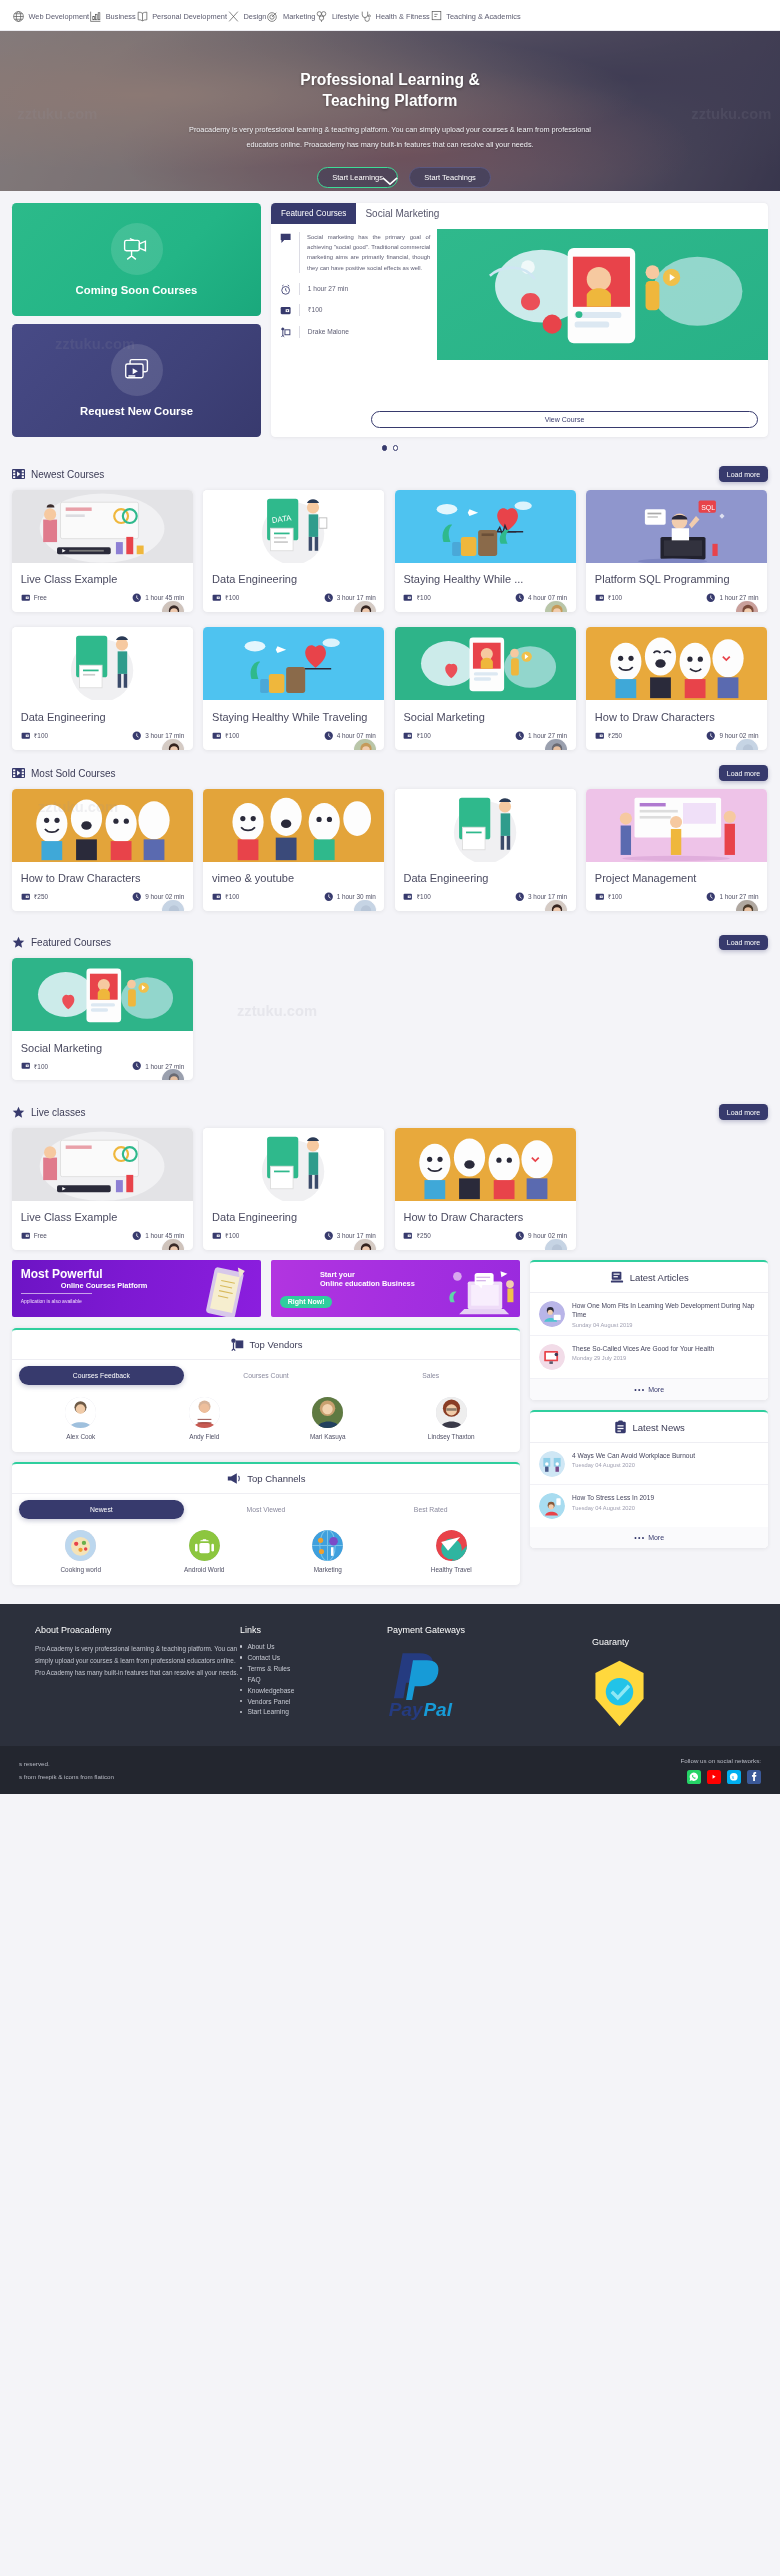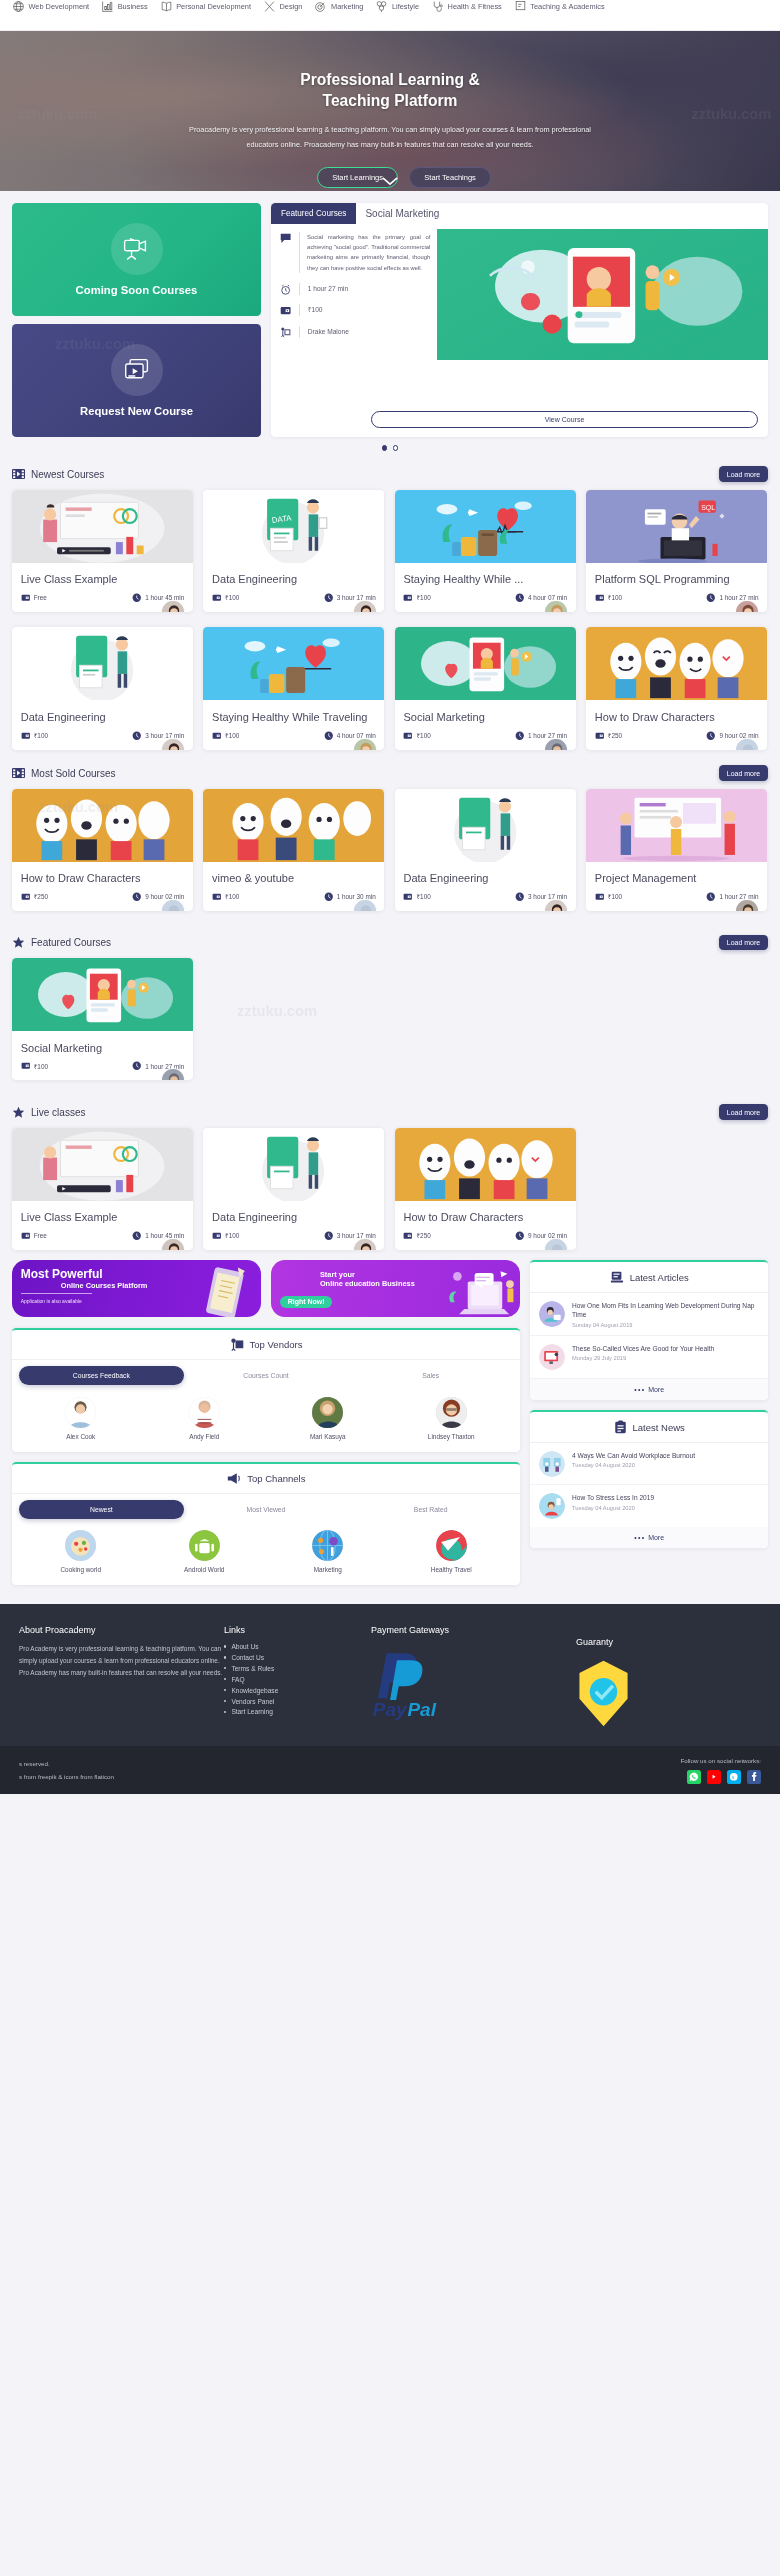--- a/index.html
+++ b/index.html
@@ -9,23 +9,23 @@
     font-family: "Liberation Sans", sans-serif;
     color: #3a3a50;
   }
   body { width: 780px; overflow-x: hidden; }
 
   
   .topnav {
     background: #fff;
     height: 31px;
     display: flex;
-    align-items: flex-start;
-    gap: 12px;
-    padding: 0 12px;
+    align-items: flex-end;
+    gap: 0;
+    padding: 7px 12px;
     border-bottom: 0.9px solid #ececf1;
   }
   .topnav-item { display: flex; align-items: center; gap: 3.5px; cursor: pointer; }
   .topnav-label { font-size: 7.4px; color: #5a5a6e; white-space: nowrap; }
   .topnav-ico { width: 13px; height: 13px; display: block; flex: none; }
 
   
   .hero {
     position: relative;
     height: 160px;
@@ -148,21 +148,21 @@
   .card-name { font-size: 11px; color: #4a4a60; padding: 10.4px 8.7px 0; }
   .card-foot {
     display: flex; align-items: center; justify-content: space-between;
     padding: 7.8px 8.7px 9.5px;
   }
   .chip { display: flex; align-items: center; gap: 3.5px; }
   .chip-txt { font-size: 6.4px; color: #4e4e64; }
 
   
   .banners { display: flex; gap: 10.4px; margin-top: 19px; }
-  .banner { width: 249px; height: 57px; border-radius: 14px; position: relative; overflow: hidden; cursor: pointer; }
+  .banner { width: 249px; height: 57px; border-radius: 2px; position: relative; overflow: hidden; cursor: pointer; }
   .banner.b1 { background: linear-gradient(100deg,#6c14c4 0%,#7d19d2 45%,#8b1ede 100%); }
   .banner.b2 { background: linear-gradient(100deg,#b235e0 0%,#a52fe0 50%,#9a2ade 100%); }
   .b-t1 { color: #fff; font-size: 12px; font-weight: bold; }
   .b-t2 { color: #fff; font-size: 7.4px; font-weight: bold; padding-left: 40px; }
   .b-rule { width: 71px; height: 1.2px; background: rgba(255,255,255,.6); margin: 2.6px 0 3.5px; }
   .b-t3 { color: #f0ddfb; font-size: 5px; }
   .b-pill {
     display: inline-block; background: #2fcf9e; color: #fff;
     font-size: 7px; font-weight: bold; padding: 2.6px 7.8px; border-radius: 10.4px;
   }
@@ -213,21 +213,21 @@
   .more-row {
     text-align: center; padding: 7px 0; font-size: 7px; color: #373a6d;
     cursor: pointer; background: #fafafc;
   }
   .more-dots { letter-spacing: 1.3px; margin-right: 2.6px; }
 
   
   .footer { background: #2c303c; margin-top: 19px; padding: 21px 19px 15.6px; }
   .f-cols { display: flex; gap: 0; }
   .f-col { }
-  .f-col.c1 { width: 205px; }
+  .f-col.c1 { width: 205px; margin-left: 16px; }
   .f-col.c2 { width: 147px; }
   .f-col.c3 { width: 205px; }
   .f-col.c4 { flex: 1; margin-top: 12px; }
   .f-h { color: #fff; font-size: 9px; margin-bottom: 7.8px; }
   .f-p { color: #c3c6d0; font-size: 6.4px; line-height: 1.85; }
   .f-ul { list-style: none; }
   .f-ul li { color: #c7cad3; font-size: 6.6px; margin-bottom: 3.9px; cursor: pointer; display: flex; align-items: center; gap: 5.2px; }
   .f-ul li::before { content: ""; width: 2.2px; height: 2.2px; background: #c7cad3; border-radius: 50%; flex: none; }
   .paypal { margin-top: 5.2px; }
   .footbar {

